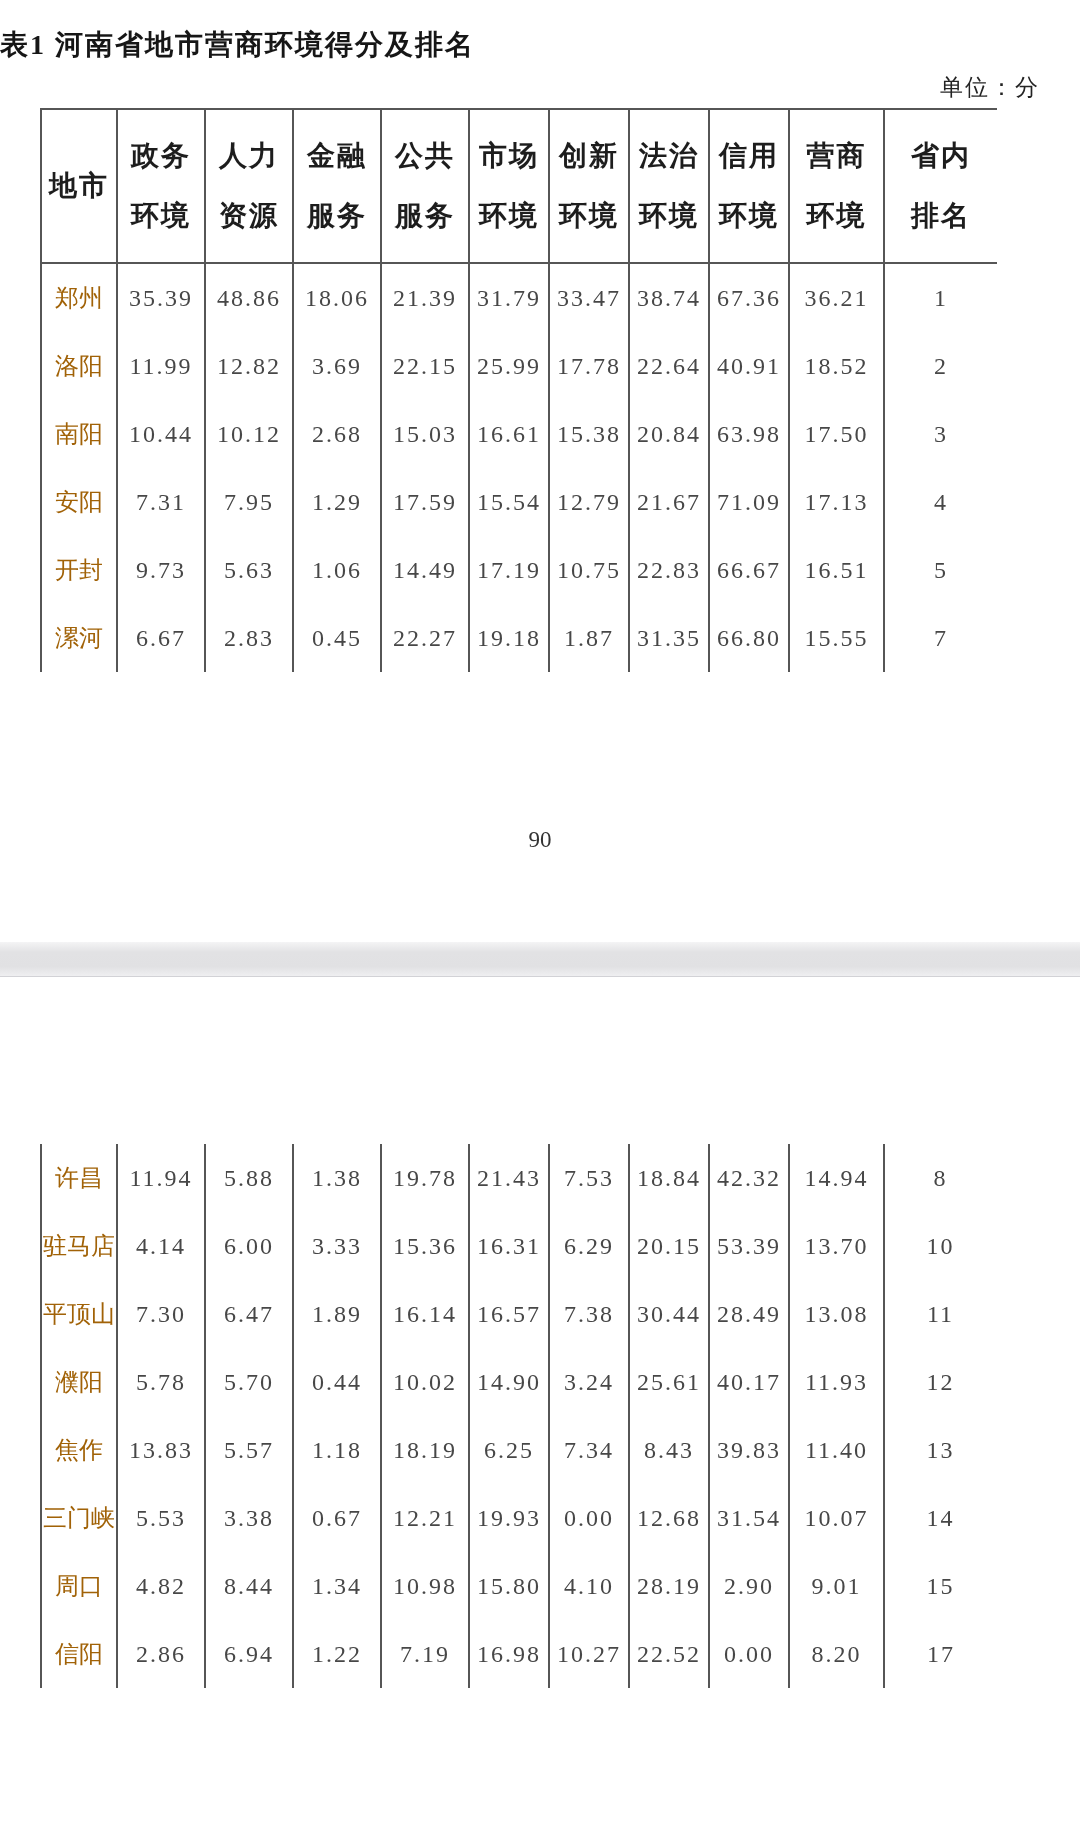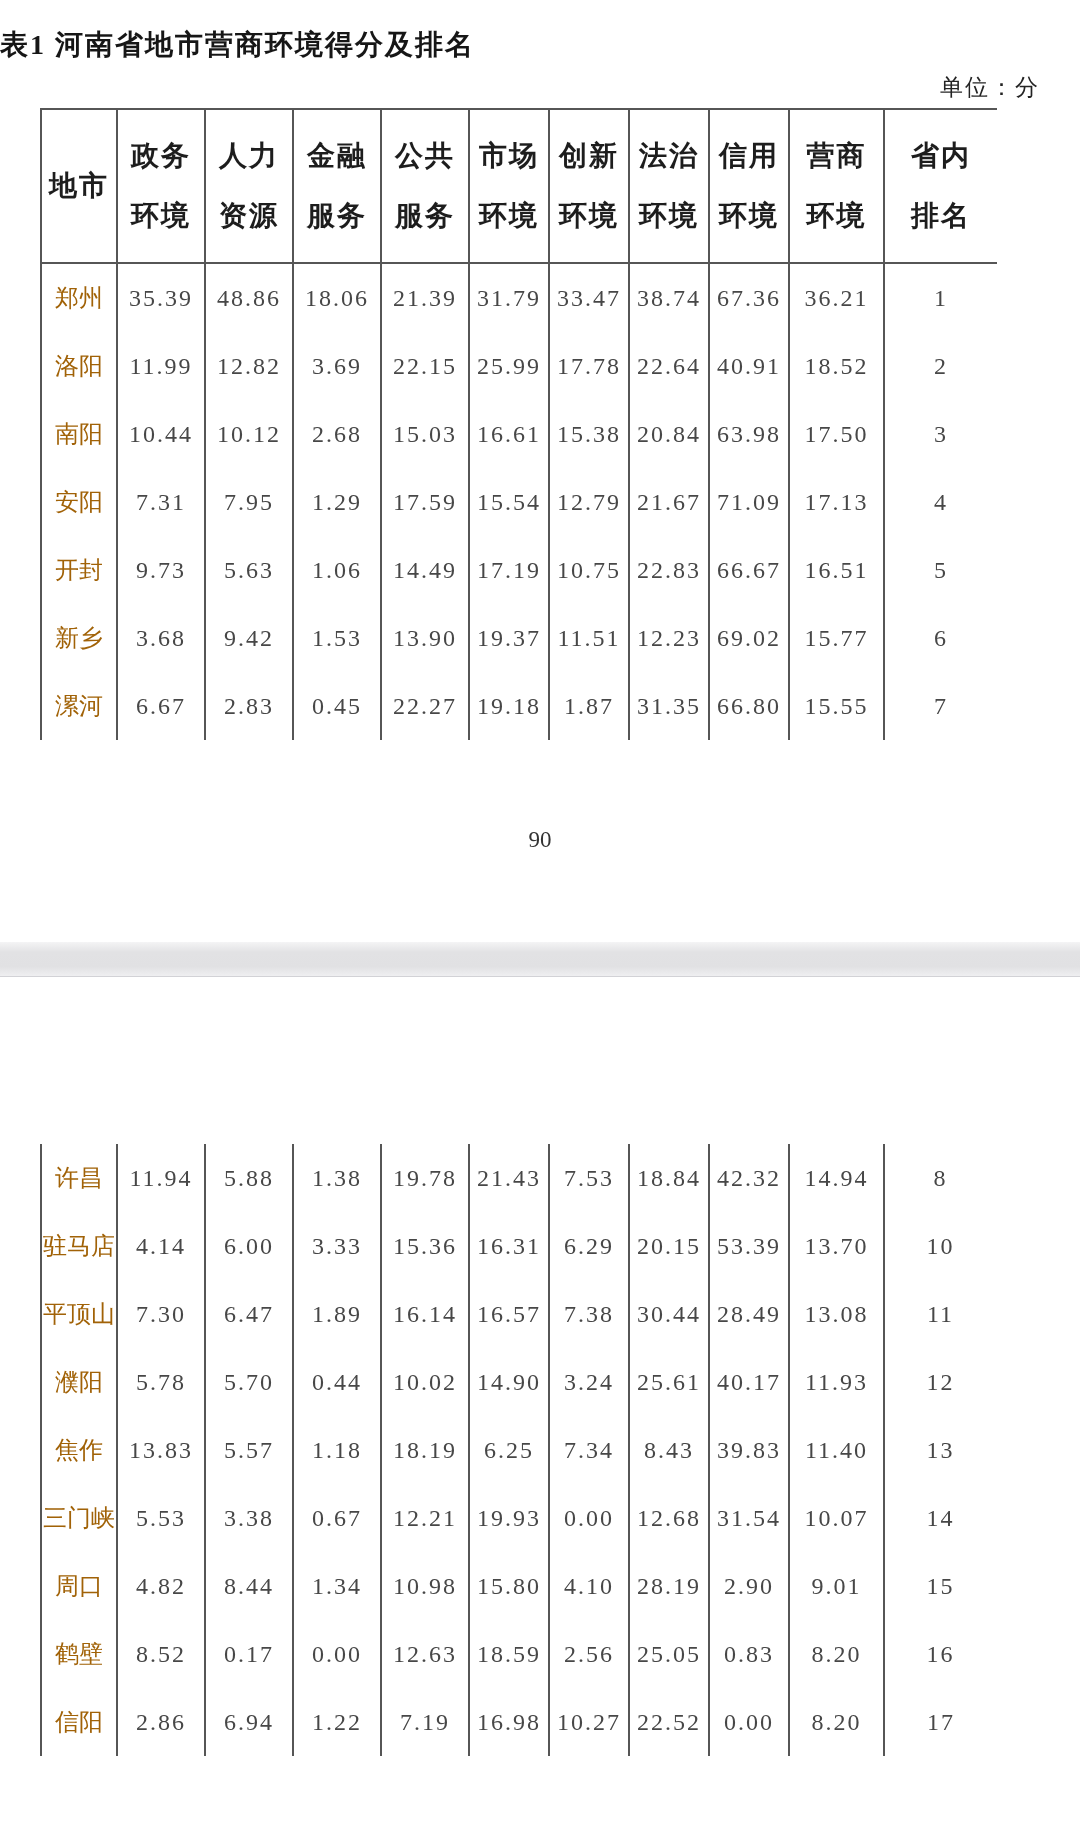--- a/index.html
+++ b/index.html
@@ -248,33 +248,20 @@
           <td class="score-cell">1.06</td>
           <td class="score-cell">14.49</td>
           <td class="score-cell">17.19</td>
           <td class="score-cell">10.75</td>
           <td class="score-cell">22.83</td>
           <td class="score-cell">66.67</td>
           <td class="score-cell">16.51</td>
           <td class="rank-cell">5</td>
         </tr>
         <tr>
-          <td class="city-cell">新乡</td>
-          <td class="score-cell">3.68</td>
-          <td class="score-cell">9.42</td>
-          <td class="score-cell">1.53</td>
-          <td class="score-cell">13.90</td>
-          <td class="score-cell">19.37</td>
-          <td class="score-cell">11.51</td>
-          <td class="score-cell">12.23</td>
-          <td class="score-cell">69.02</td>
-          <td class="score-cell">15.77</td>
-          <td class="rank-cell">6</td>
-        </tr>
-        <tr>
           <td class="city-cell">漯河</td>
           <td class="score-cell">6.67</td>
           <td class="score-cell">2.83</td>
           <td class="score-cell">0.45</td>
           <td class="score-cell">22.27</td>
           <td class="score-cell">19.18</td>
           <td class="score-cell">1.87</td>
           <td class="score-cell">31.35</td>
           <td class="score-cell">66.80</td>
           <td class="score-cell">15.55</td>
@@ -388,33 +375,20 @@
           <td class="score-cell">1.34</td>
           <td class="score-cell">10.98</td>
           <td class="score-cell">15.80</td>
           <td class="score-cell">4.10</td>
           <td class="score-cell">28.19</td>
           <td class="score-cell">2.90</td>
           <td class="score-cell">9.01</td>
           <td class="rank-cell">15</td>
         </tr>
         <tr>
-          <td class="city-cell">鹤壁</td>
-          <td class="score-cell">8.52</td>
-          <td class="score-cell">0.17</td>
-          <td class="score-cell">0.00</td>
-          <td class="score-cell">12.63</td>
-          <td class="score-cell">18.59</td>
-          <td class="score-cell">2.56</td>
-          <td class="score-cell">25.05</td>
-          <td class="score-cell">0.83</td>
-          <td class="score-cell">8.20</td>
-          <td class="rank-cell">16</td>
-        </tr>
-        <tr>
           <td class="city-cell">信阳</td>
           <td class="score-cell">2.86</td>
           <td class="score-cell">6.94</td>
           <td class="score-cell">1.22</td>
           <td class="score-cell">7.19</td>
           <td class="score-cell">16.98</td>
           <td class="score-cell">10.27</td>
           <td class="score-cell">22.52</td>
           <td class="score-cell">0.00</td>
           <td class="score-cell">8.20</td>

